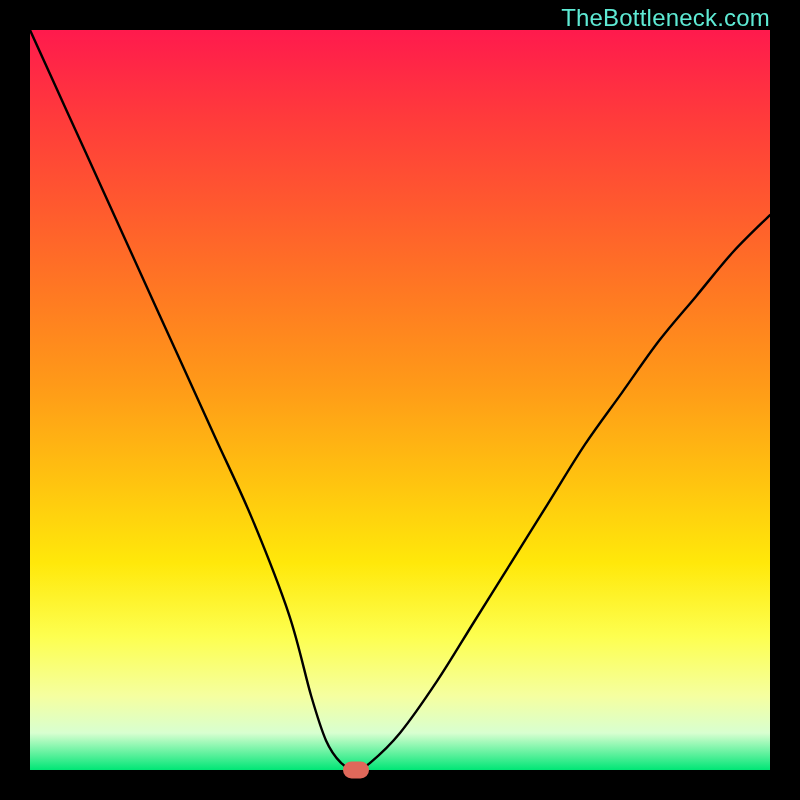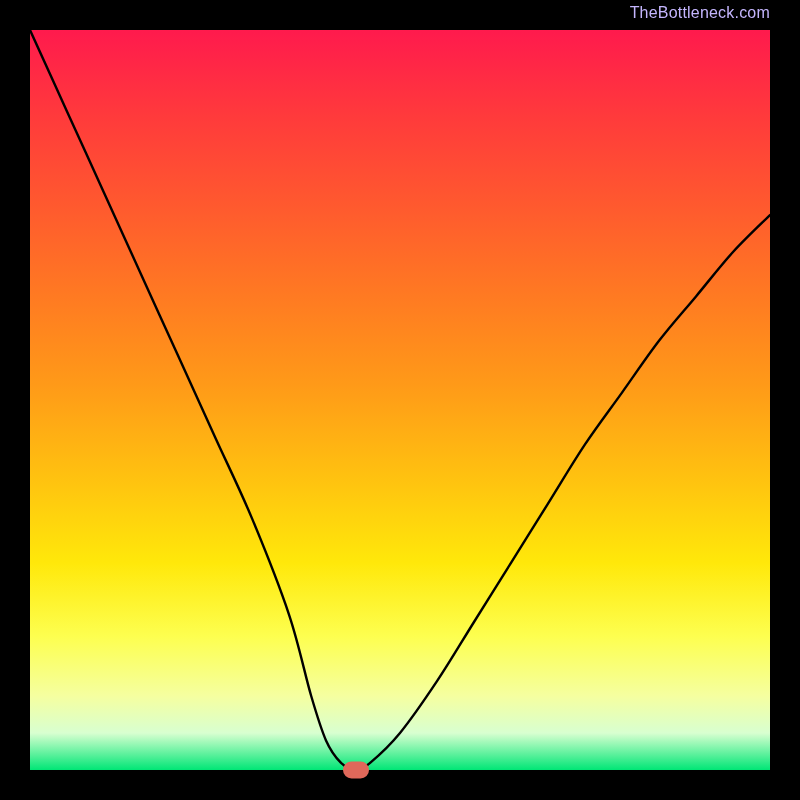--- a/index.html
+++ b/index.html
@@ -33,22 +33,22 @@
       #ffe80a 72%,
       #fdff50 82%,
       #f5ffa0 90%,
       #d8ffd0 95%,
       #00e676 100%);
   }
   .watermark {
     position: absolute;
     top: 4px;
     right: 30px;
-    color: #c4b5fd;
-    font-size: 16px;
+    color: #5eead4;
+    font-size: 24px;
     font-weight: 500;
     letter-spacing: 0.2px;
     user-select: none;
   }
   .curve-svg {
     position: absolute;
     left: 0;
     top: 0;
     width: 740px;
     height: 740px;

